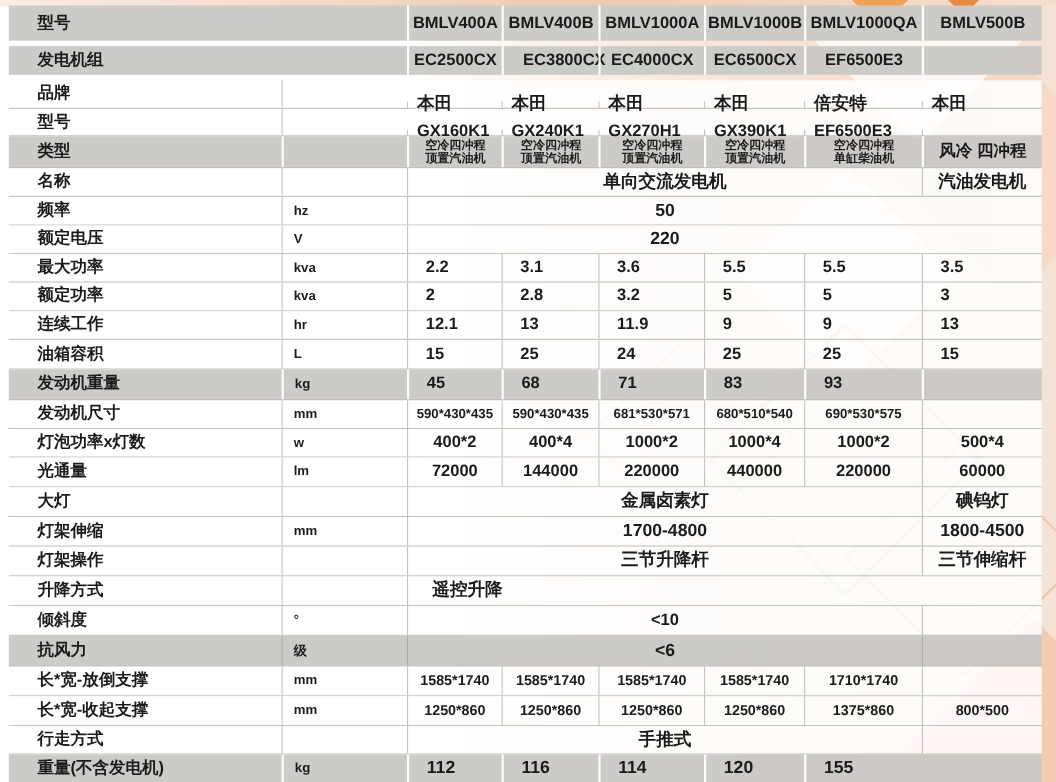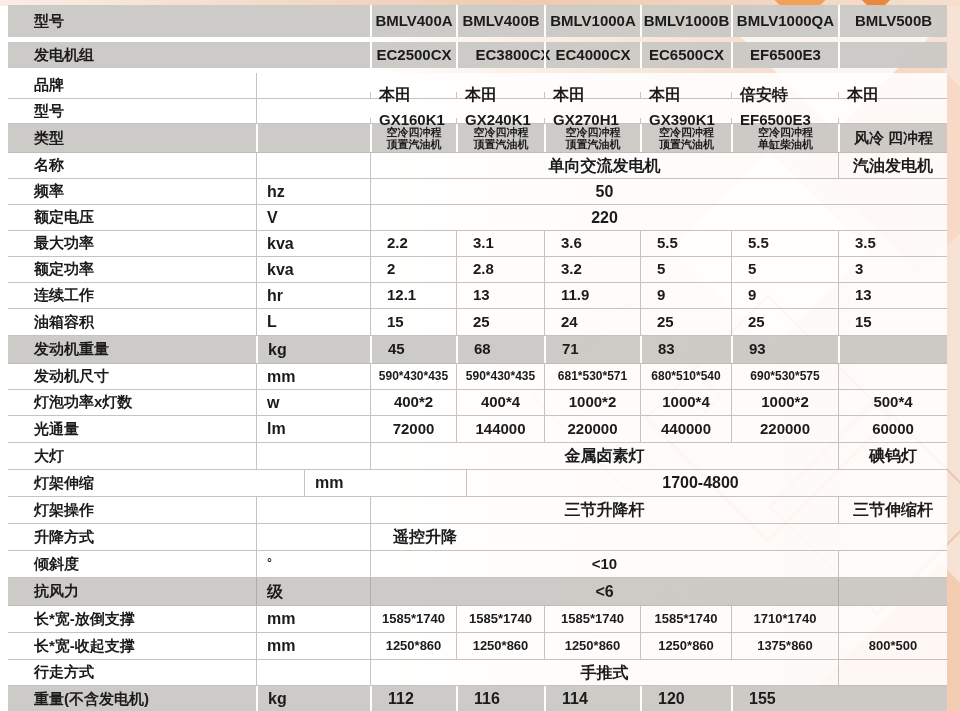--- a/index.html
+++ b/index.html
@@ -25,21 +25,21 @@
   
   .table{position:absolute;left:8px;top:5px;width:939px;}
   .row{display:flex;box-sizing:border-box;background:rgba(255,255,255,.85);
        border-bottom:1px solid rgba(150,148,144,.55);}
   .row.gray{background:rgba(203,201,197,.97);border-bottom:1px solid rgba(150,148,144,.25);}
   .row.gap{margin-bottom:5px;border-bottom:none;}
   .row.last{border-bottom:4px solid #a5a39f;}
   .c{display:flex;align-items:center;justify-content:center;box-sizing:border-box;
      font-size:15px;line-height:1.1;text-align:center;}
   .lab{justify-content:flex-start;padding-left:26px;text-align:left;font-size:15px;}
-  .unit{justify-content:flex-start;padding-left:10px;font-size:16px;}
+  .unit{justify-content:flex-start;padding-left:10px;font-size:12px;}
   .left8{justify-content:flex-start;padding-left:8px;text-align:center;margin-top:19px;}
   .left18{justify-content:flex-start;padding-left:16px;text-align:left;}
   .s13{font-size:13px;}
   .s12{font-size:12px;}
   .s16{font-size:16px;}
   .xs{font-size:11px;white-space:pre-line;line-height:1.12;}
   .bl{border-left:1px solid rgba(150,148,144,.55);}
   .bw{border-left:2px solid rgba(255,255,255,.95);}
   .deg{font-size:12px;align-items:flex-start;padding-top:6px;}
 </style>
@@ -212,21 +212,21 @@
         <div class="c bl" style="width: 91px; flex: 0 0 91px;">440000</div>
         <div class="c bl" style="width: 107px; flex: 0 0 107px;">220000</div>
         <div class="c bl" style="width: 109px; flex: 0 0 109px;">60000</div>
       </div>
       <div class="row" style="height: 27px;">
         <div class="c lab" style="width: 248px; flex: 0 0 248px;">大灯</div>
         <div class="c unit bl" style="width: 114px; flex: 0 0 114px;"></div>
         <div class="c bl s16" style="width: 468px; flex: 0 0 468px;">金属卤素灯</div>
         <div class="c bl s16" style="width: 109px; flex: 0 0 109px;">碘钨灯</div>
       </div>
-      <div class="row" style="height: 27px; gap: 48px;">
+      <div class="row" style="height: 27px;">
         <div class="c lab" style="width: 248px; flex: 0 0 248px;">灯架伸缩</div>
         <div class="c unit bl" style="width: 114px; flex: 0 0 114px;">mm</div>
         <div class="c bl s16" style="width: 468px; flex: 0 0 468px;">1700-4800</div>
         <div class="c bl s16" style="width: 109px; flex: 0 0 109px;">1800-4500</div>
       </div>
       <div class="row" style="height: 27px;">
         <div class="c lab" style="width: 248px; flex: 0 0 248px;">灯架操作</div>
         <div class="c unit bl" style="width: 114px; flex: 0 0 114px;"></div>
         <div class="c bl s16" style="width: 468px; flex: 0 0 468px;">三节升降杆</div>
         <div class="c bl s16" style="width: 109px; flex: 0 0 109px;">三节伸缩杆</div>

